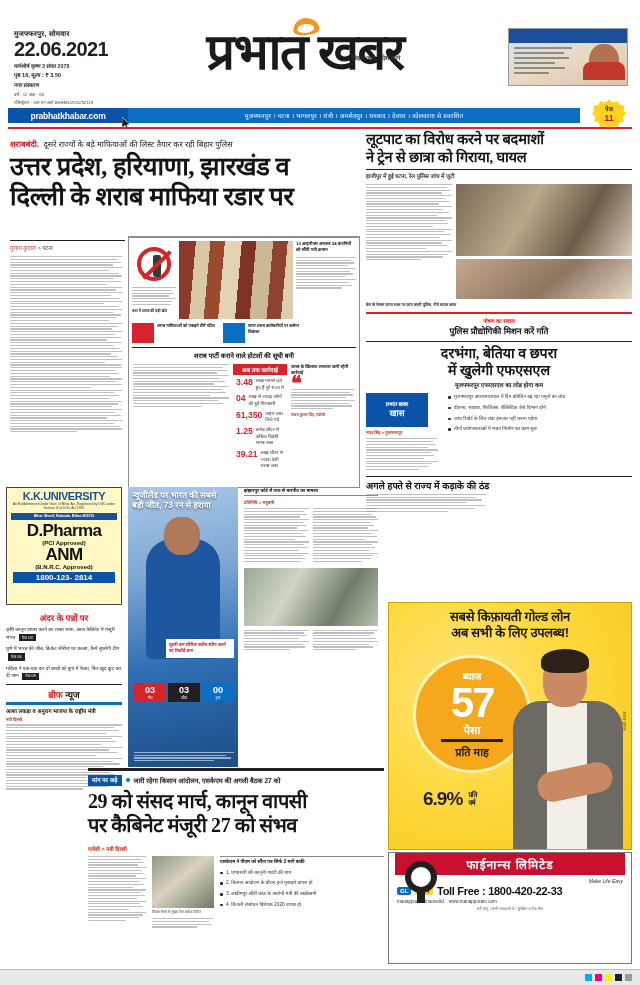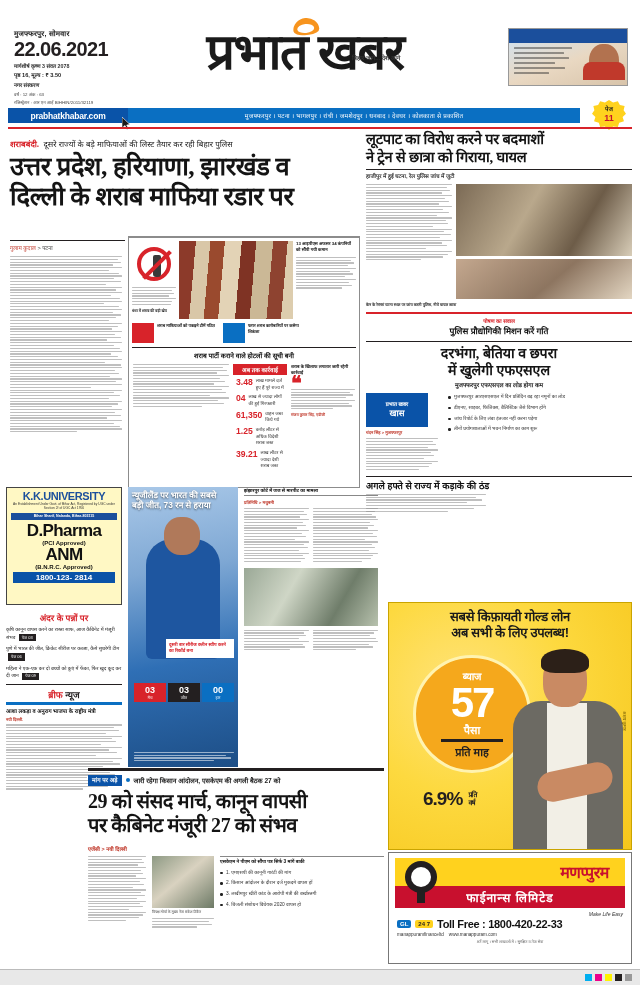--- a/index.html
+++ b/index.html
@@ -798,23 +798,20 @@
       <div class="gm-body"></div>
       <div class="gm-vest"></div>
       <div class="gm-head"></div>
       <div class="gm-hair"></div>
       <div class="gm-arm"></div>
     </div>
     <div class="gold-sign">अक्षय कुमार</div>
   </div>
 
   <div class="ad-manap">
-    <div class="mp-band">
-      <span class="mp-t">मणप्पुरम</span>
-    </div>
     <div class="mp-band2">
       <span class="mp-t2">फाईनान्स लिमिटेड</span>
     </div>
     <div class="mp-logo">
       <div class="ring"></div>
         <div class="stem"></div>
     </div>
     <div class="mp-tag">Make Life Easy</div>
     <div class="mp-toll">
       <span class="chip-gl">GL</span>

